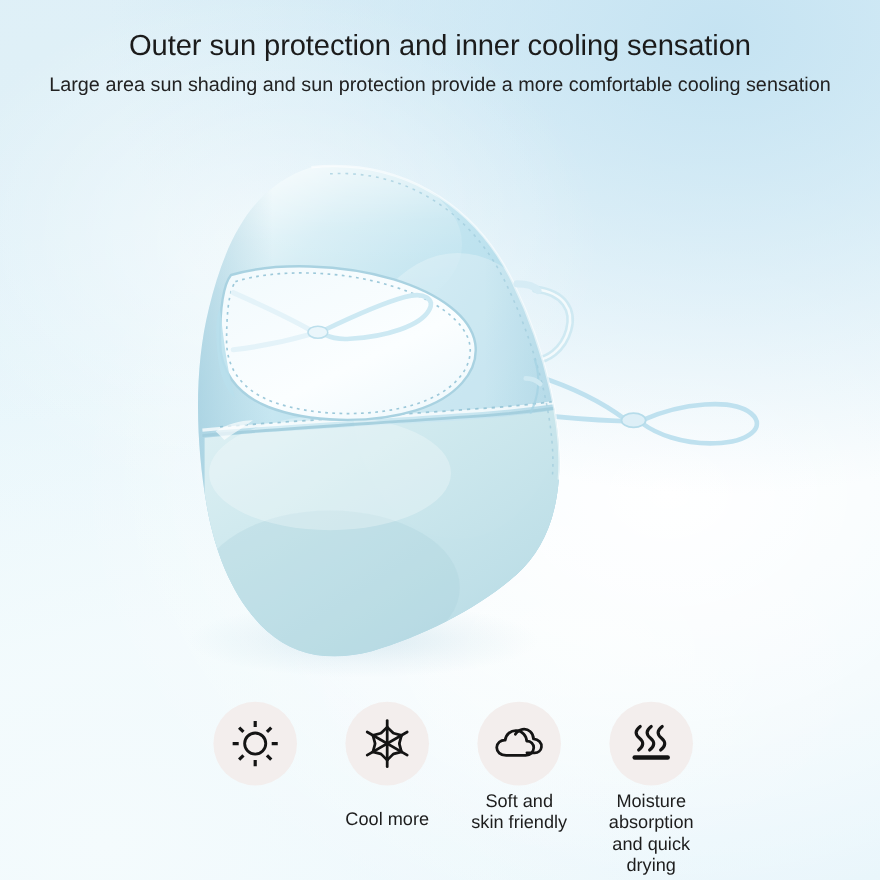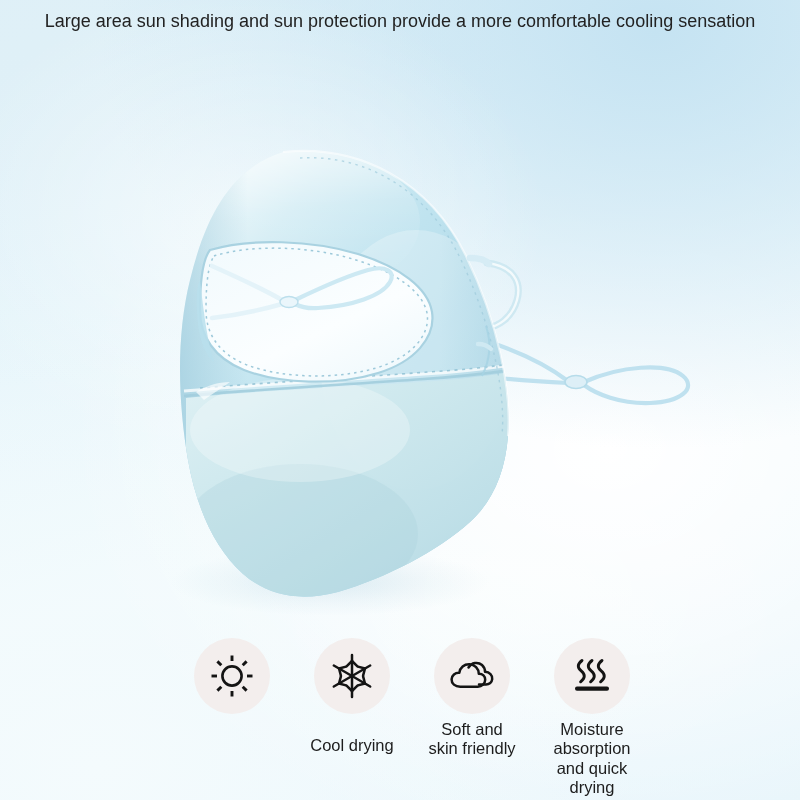--- a/index.html
+++ b/index.html
@@ -112,20 +112,21 @@
   #feature-2 .f-label { margin-top: 6px; }
   #feature-3 .f-label { margin-top: 6px; }
 </style>
 </head>
 <body>
 
 <div id="bg-base"></div>
 <div id="bg-sheen"></div>
 
 <div id="headings">
+  <h1 id="title">Outer sun protection and inner cooling sensation</h1>
   <p id="subtitle">Large area sun shading and sun protection provide a more comfortable cooling sensation</p>
 </div>
 
 <div id="product">
   <svg viewBox="0 0 800 500" xmlns="http://www.w3.org/2000/svg">
     <defs>
 
       <linearGradient id="gFabric" x1="0.12" y1="0.08" x2="0.92" y2="0.92">
         <stop offset="0" stop-color="#e6f5f9"></stop>
         <stop offset="0.16" stop-color="#d2ecf4"></stop>
@@ -328,21 +329,21 @@
           <g transform="rotate(120 24 24)">
             <line x1="24" y1="3" x2="24" y2="45"></line>
             <line x1="24" y1="9" x2="18.8" y2="14.2"></line>
             <line x1="24" y1="9" x2="29.2" y2="14.2"></line>
             <line x1="24" y1="39" x2="18.8" y2="33.8"></line>
             <line x1="24" y1="39" x2="29.2" y2="33.8"></line>
           </g>
         </g>
       </svg>
     </div>
-    <div class="f-label">Cool drying</div>
+    <div class="f-label">Cool more</div>
   </div>
 
   <div class="feature" id="feature-2">
     <div class="badge">
       <svg width="52" height="44" viewBox="0 0 52 44">
         <g fill="none" stroke="#141414" stroke-width="2.5" stroke-linecap="round" stroke-linejoin="round">
 
           <path d="M22.5,13.5 C25.5,8.5 32,7.5 36,11 C38,12.8 39,15.2 39,17.8
                    C43.6,18.1 46.6,21.3 46.2,25.2 C45.9,28.3 43.3,30.4 40,30.4 L33,30.4"></path>
 

